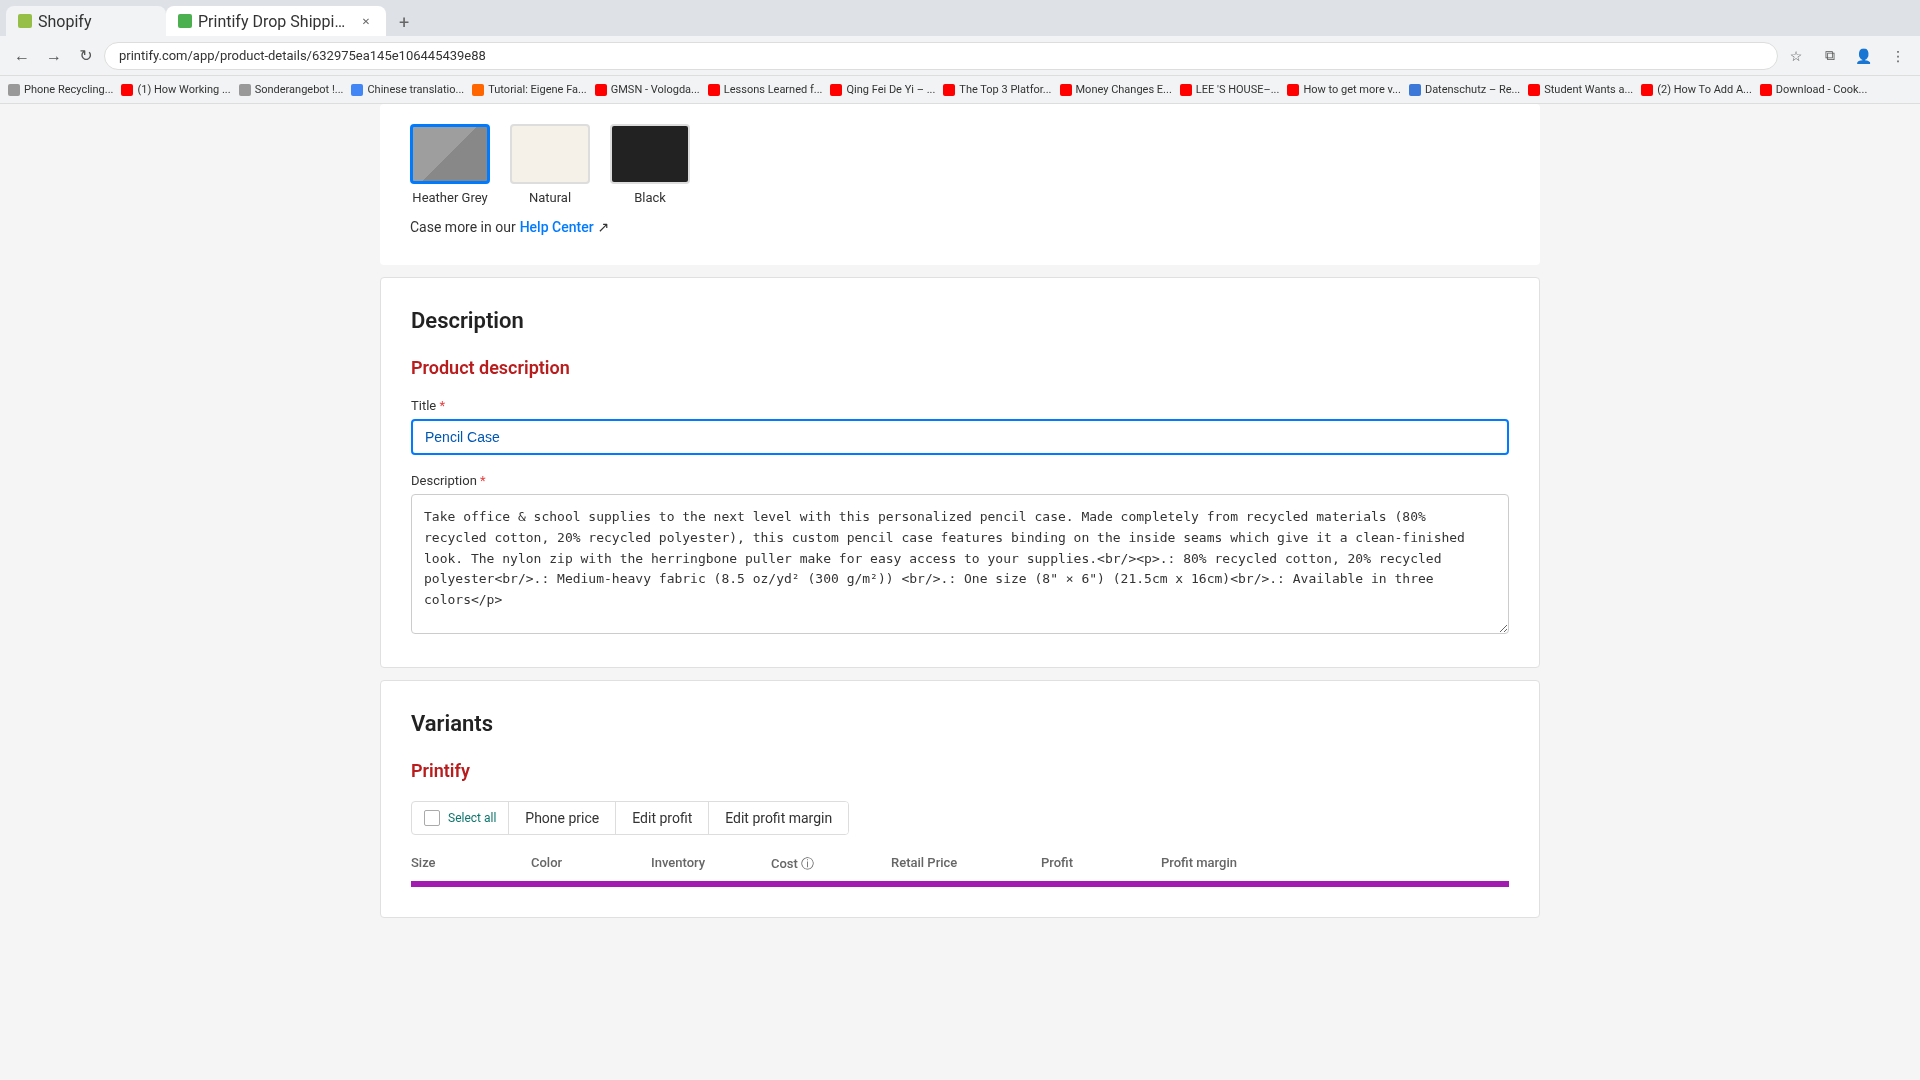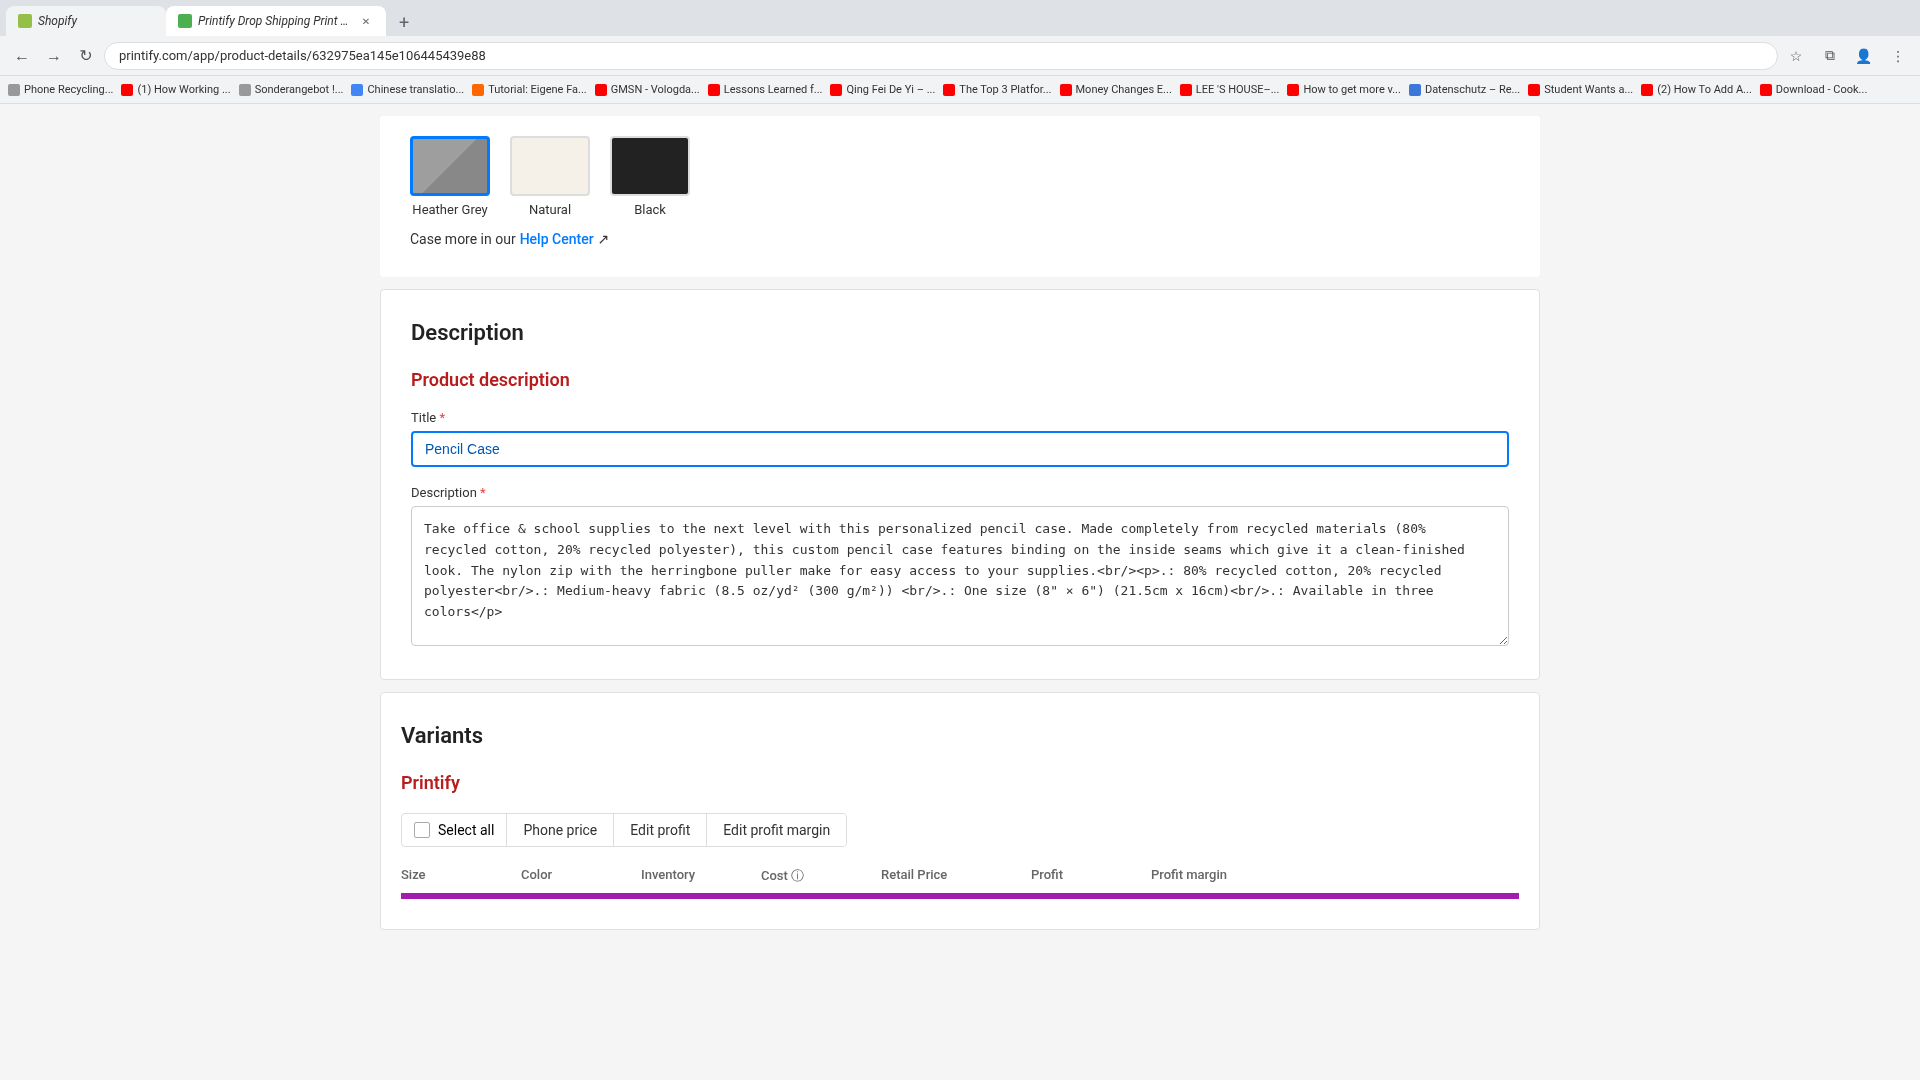--- a/index.html
+++ b/index.html
@@ -55,22 +55,21 @@
 
     .tab-favicon.shopify {
       background: #96bf48;
     }
 
     .tab-label {
       flex: 1;
       overflow: hidden;
       text-overflow: ellipsis;
       white-space: nowrap;
-      font-size: 12px;
-      font-style: italic;
+      font-size: 16px;
     }
 
     .tab-close {
       width: 16px;
       height: 16px;
       border-radius: 50%;
       display: flex;
       align-items: center;
       justify-content: center;
       font-size: 10px;
@@ -158,21 +157,21 @@
     
     .page-content {
       flex: 1;
       background: #f5f5f5;
       overflow-y: auto;
       overflow-x: hidden;
     }
 
     .page-inner {
       max-width: 1200px;
-      margin: 12px auto;
+      margin: 0 auto;
       padding: 0 20px 40px;
     }
 
     
     .swatches-section {
       background: #fff;
       margin-bottom: 12px;
       padding: 20px 30px 30px;
       border-radius: 4px;
     }
@@ -313,21 +312,21 @@
       line-height: 1.6;
       min-height: 140px;
       resize: vertical;
       outline: none;
     }
 
     
     .variants-section {
       background: #fff;
       margin-bottom: 12px;
-      padding: 30px 20px;
+      padding: 30px 30px;
       border-radius: 4px;
       border: 1px solid #e0e0e0;
     }
 
     .pricing-toolbar {
       display: flex;
       align-items: center;
       gap: 0;
       border: 1px solid #ddd;
       border-radius: 4px;
@@ -345,22 +344,22 @@
 
     .pricing-checkbox {
       width: 16px;
       height: 16px;
       border: 1px solid #aaa;
       border-radius: 2px;
       cursor: pointer;
     }
 
     .select-all-label {
-      font-size: 14px;
-      color: #000000;
+      font-size: 12px;
+      color: #0f766e;
       cursor: pointer;
     }
 
     .pricing-btn {
       padding: 8px 16px;
       font-size: 14px;
       color: #333;
       border-right: 1px solid #ddd;
       cursor: pointer;
       background: #fff;

